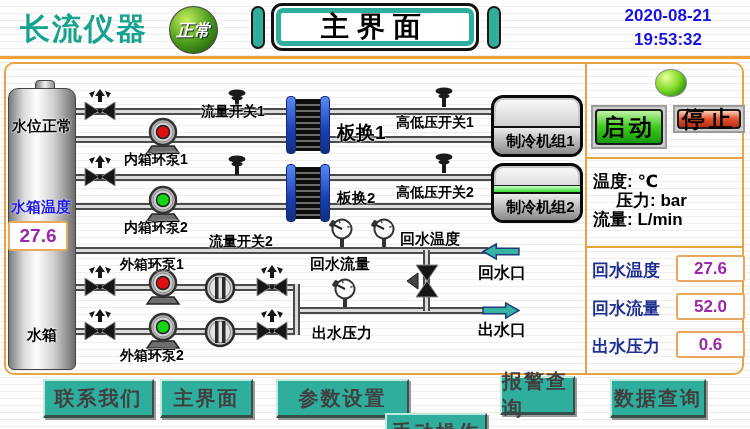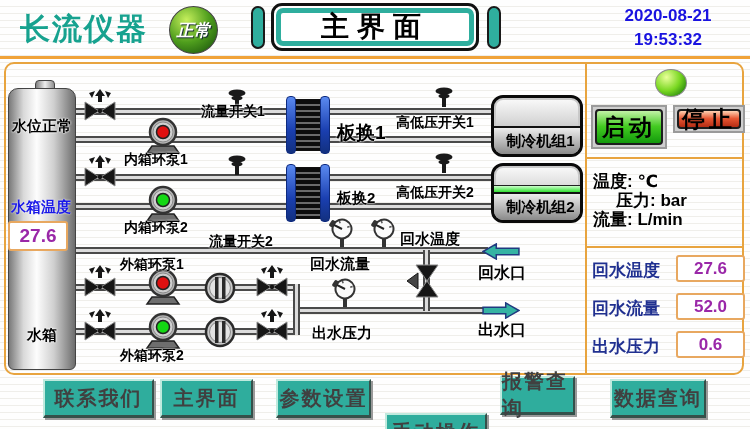--- a/index.html
+++ b/index.html
@@ -272,18 +272,18 @@
 
   <div class="abs rdlabel" style="left:592px;top:259px;">回水温度</div>
   <div class="abs valbox ctr" style="left:676px;top:255px;width:69px;height:27px;font-size:17px;">27.6</div>
   <div class="abs rdlabel" style="left:592px;top:297px;">回水流量</div>
   <div class="abs valbox ctr" style="left:676px;top:293px;width:69px;height:27px;font-size:17px;">52.0</div>
   <div class="abs rdlabel" style="left:592px;top:335px;">出水压力</div>
   <div class="abs valbox ctr" style="left:676px;top:331px;width:69px;height:27px;font-size:17px;">0.6</div>
 
   <div class="abs navbtn ctr" style="left:43px;top:379px;width:111px;">联系我们</div>
   <div class="abs navbtn ctr" style="left:160px;top:379px;width:93px;">主界面</div>
-  <div class="abs navbtn ctr" style="left:276px;top:379px;width:95px;">参数设置</div>
+  <div class="abs navbtn ctr" style="left:276px;top:379px;width:133px;">参数设置</div>
   <div class="abs navbtn ctr" style="left:385px;top:374px;width:102px;margin-top:39px;">手动操作</div>
   <div class="abs navbtn ctr" style="left:500px;top:376px;width:75px;">报警查询</div>
   <div class="abs navbtn ctr" style="left:610px;top:379px;width:96px;">数据查询</div>
 
 </div>
 
 </body></html>

